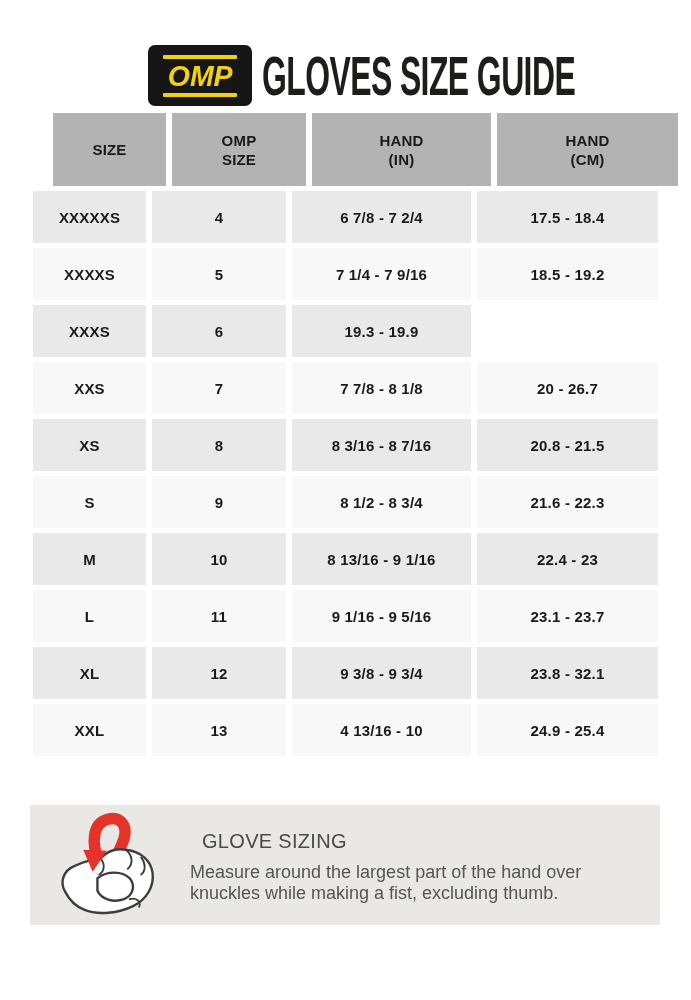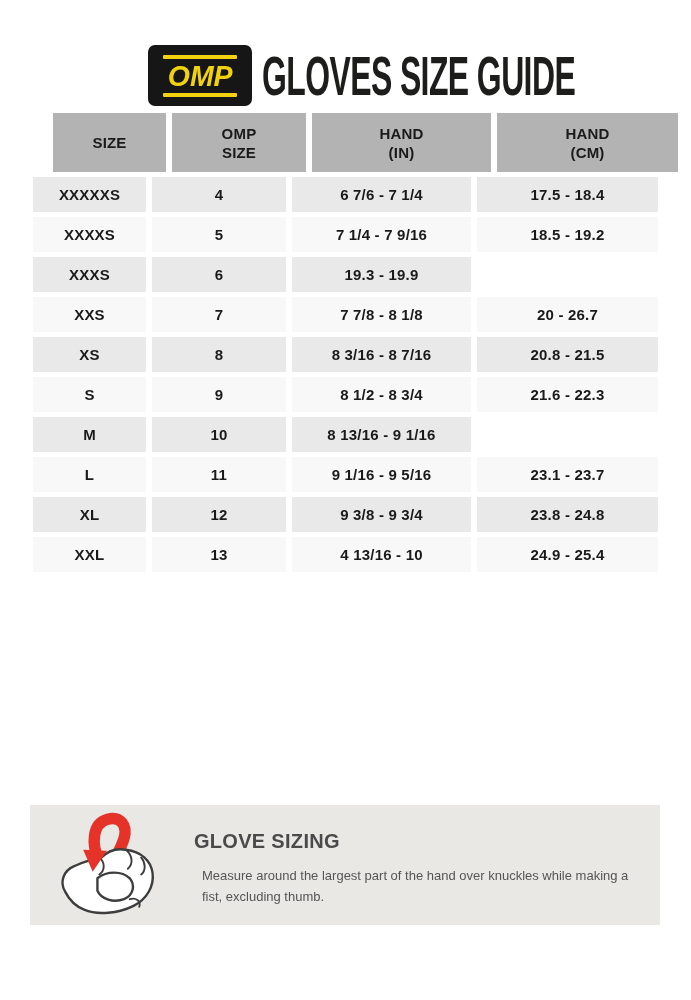--- a/index.html
+++ b/index.html
@@ -34,45 +34,45 @@
     transform:scaleX(0.57);transform-origin:left center;
   }
 
   
   .size-table{
     position:absolute;left:33px;top:113px;width:625px;
     display:flex;flex-direction:column;gap:5px;
   }
   .trow{
     display:grid;grid-template-columns:113px 134px 179px 181px;
-    column-gap:6px;height:35px;
+    column-gap:6px;height:52px;
   }
-  .trow.head{height:59px;padding-left:20px;}
+  .trow.head{height:73px;padding-left:20px;}
   .cell{
     display:flex;flex-direction:column;align-items:center;justify-content:center;
     font-size:15px;font-weight:bold;color:#1A1A1A;letter-spacing:0.2px;text-align:center;
   }
   .trow.head .cell{background:var(--header-gray);line-height:19px;}
   .trow.odd  .cell{background:var(--row-gray);}
   .trow.even .cell{background:var(--row-light);}
 
   
   .sizing-panel{
     position:absolute;left:30px;top:805px;width:630px;height:120px;
     background:var(--panel-gray);
   }
   .fist-svg{position:absolute;left:24px;top:3px;width:122px;height:114px;}
   .tape{stroke:var(--arrow-red);}
   .tape-head{fill:var(--arrow-red);}
   .note{position:absolute;left:160px;top:25px;width:462px;}
   .note-heading{
-    font-size:20px;font-weight:bold;color:var(--note-gray);
-    letter-spacing:0.3px;margin:0 0 9px 4px;
+    font-size:20px;font-weight:normal;color:var(--note-gray);
+    letter-spacing:0.3px;margin:0 0 9px 12px;
   }
-  .note-body{font-size:13px;color:#555555;line-height:21px;margin:12px;}
+  .note-body{font-size:18px;color:#555555;line-height:21px;margin:0;}
 </style>
 </head>
 <body>
 
 <div class="page">
 
   <div class="omp-logo">
     <span class="omp-bar"></span>
     <span class="omp-text">OMP</span>
     <span class="omp-bar"></span>
@@ -95,21 +95,21 @@
       </div>
       <div class="cell">
         <span>HAND</span>
           <span>(CM)</span>
       </div>
     </div>
 
   <div class="trow odd">
       <div class="cell">XXXXXS</div>
       <div class="cell">4</div>
-      <div class="cell">6 7/6 - 7 1/4</div>
+      <div class="cell">6 7/8 - 7 2/4</div>
       <div class="cell">17.5 - 18.4</div>
     </div>
       <div class="trow even">
       <div class="cell">XXXXS</div>
       <div class="cell">5</div>
       <div class="cell">7 1/4 - 7 9/16</div>
       <div class="cell">18.5 - 19.2</div>
     </div>
       <div class="trow odd">
       <div class="cell">XXXS</div>
@@ -131,32 +131,33 @@
       <div class="trow even">
       <div class="cell">S</div>
       <div class="cell">9</div>
       <div class="cell">8 1/2 - 8 3/4</div>
       <div class="cell">21.6 - 22.3</div>
     </div>
       <div class="trow odd">
       <div class="cell">M</div>
       <div class="cell">10</div>
       <div class="cell">8 13/16 - 9 1/16</div>
+      <div class="cell">22.4 - 23</div>
     </div>
       <div class="trow even">
       <div class="cell">L</div>
       <div class="cell">11</div>
       <div class="cell">9 1/16 - 9 5/16</div>
       <div class="cell">23.1 - 23.7</div>
     </div>
       <div class="trow odd">
       <div class="cell">XL</div>
       <div class="cell">12</div>
       <div class="cell">9 3/8 - 9 3/4</div>
-      <div class="cell">23.8 - 24.8</div>
+      <div class="cell">23.8 - 32.1</div>
     </div>
       <div class="trow even">
       <div class="cell">XXL</div>
       <div class="cell">13</div>
       <div class="cell">4 13/16 - 10</div>
       <div class="cell">24.9 - 25.4</div>
     </div>
     </div>
 
   <div class="sizing-panel">

